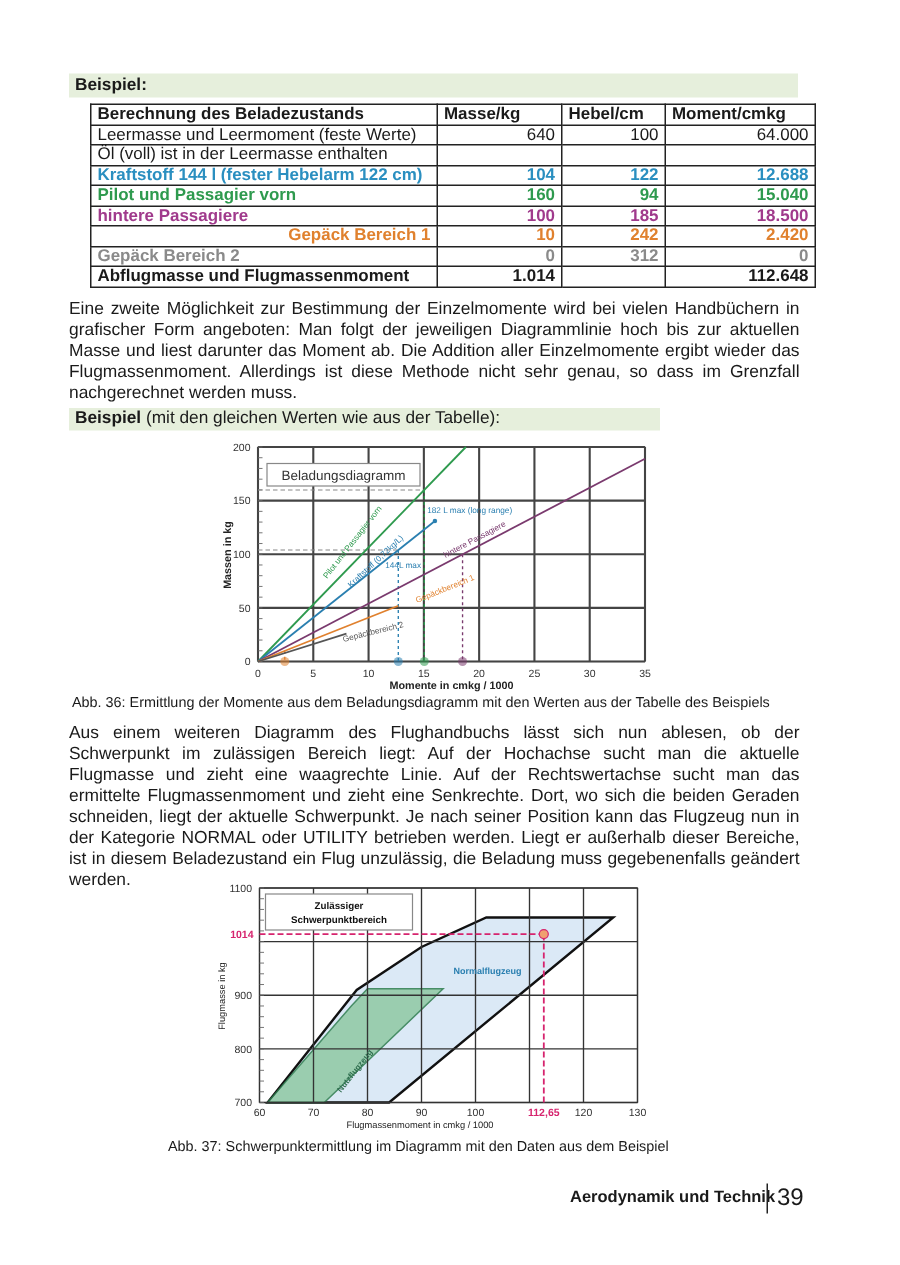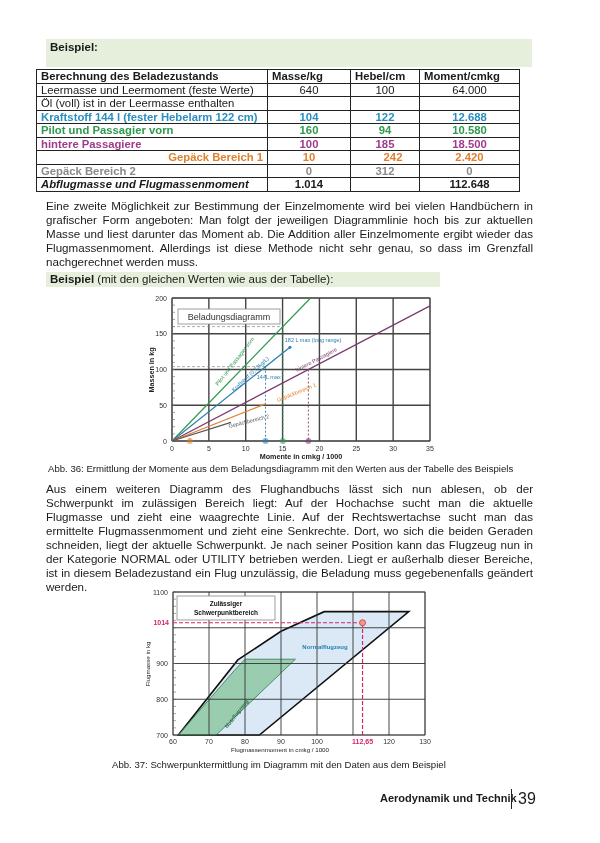--- a/index.html
+++ b/index.html
@@ -1,34 +1,34 @@
 <!DOCTYPE html>
 <html><head>
 <meta charset="utf-8">
 <style>
   html, body { margin: 0; padding: 0; background: #ffffff; }
   body { width: 600px; height: 843px; position: relative; overflow: hidden; font-family: "Liberation Sans", sans-serif; color: #1a1a1a; }
   .band { position: absolute; left: 46px; width: 444px; background: #e6efdc; font-size: 11.5px; font-weight: bold; padding-left: 4px; box-sizing: border-box; }
   .band .normal { font-weight: normal; }
-  table.calc { position: absolute; left: 36px; top: 69px; width: 484px; border-collapse: collapse; font-size: 11.3px; }
+  table.calc { position: absolute; left: 60px; top: 69px; width: 484px; border-collapse: collapse; font-size: 11.3px; }
   table.calc td, table.calc th { border: 1px solid #222; padding: 0 4px; height: 12.5px; line-height: 12.5px; white-space: nowrap; }
   table.calc th { text-align: left; font-weight: bold; }
-  table.calc th.num, table.calc td.num { text-align: center; }
+  table.calc th.num, table.calc td.num { text-align: right; }
   table.calc { border: 1.6px solid #222; }
   .para { position: absolute; left: 46px; width: 487px; font-size: 11.6px; line-height: 14px; text-align: justify; }
   .caption { position: absolute; font-size: 9.6px; color: #1a1a1a; white-space: nowrap; }
   svg text { font-family: "Liberation Sans", sans-serif; }
   .footer { position: absolute; top: 792px; left: 380px; font-size: 11px; font-weight: bold; white-space: nowrap; }
   .footer .sep { position: absolute; left: 131px; top: -3px; width: 1px; height: 20px; background: #222; }
   .footer .page { position: absolute; left: 138px; top: -2px; font-size: 16px; font-weight: normal; }
 </style>
 </head>
 <body>
 
-<div class="band" style="top:39px; height:28px; line-height:16px; width:486px;">
+<div class="band" style="top:49px; height:16px; line-height:16px; width:486px;">
   <span>Beispiel:</span>
 </div>
 
 <table class="calc">
   <thead>
     <tr>
       <th style="width:222px;">Berechnung des Beladezustands</th>
       <th style="width:74px;">Masse/kg</th>
       <th style="width:60px;">Hebel/cm</th>
       <th>Moment/cmkg</th>
@@ -50,42 +50,42 @@
       <tr>
         <td style="color: rgb(42, 143, 192); font-weight: bold;">Kraftstoff 144 l (fester Hebelarm 122 cm)</td>
         <td class="num" style="color: rgb(42, 143, 192); font-weight: bold;">104</td>
         <td class="num" style="color: rgb(42, 143, 192); font-weight: bold;">122</td>
         <td class="num" style="color: rgb(42, 143, 192); font-weight: bold;">12.688</td>
       </tr>
       <tr>
         <td style="color: rgb(46, 154, 78); font-weight: bold;">Pilot und Passagier vorn</td>
         <td class="num" style="color: rgb(46, 154, 78); font-weight: bold;">160</td>
         <td class="num" style="color: rgb(46, 154, 78); font-weight: bold;">94</td>
-        <td class="num" style="color: rgb(46, 154, 78); font-weight: bold;">10.580</td>
+        <td class="num" style="color: rgb(46, 154, 78); font-weight: bold;">15.040</td>
       </tr>
       <tr>
         <td style="color: rgb(160, 58, 140); font-weight: bold;">hintere Passagiere</td>
         <td class="num" style="color: rgb(160, 58, 140); font-weight: bold;">100</td>
         <td class="num" style="color: rgb(160, 58, 140); font-weight: bold;">185</td>
         <td class="num" style="color: rgb(160, 58, 140); font-weight: bold;">18.500</td>
       </tr>
       <tr>
         <td style="color: rgb(224, 129, 46); font-weight: bold; text-align: right;">Gepäck Bereich 1</td>
         <td class="num" style="color: rgb(224, 129, 46); font-weight: bold;">10</td>
         <td class="num" style="color: rgb(224, 129, 46); font-weight: bold; padding-left: 20px;">242</td>
         <td class="num" style="color: rgb(224, 129, 46); font-weight: bold;">2.420</td>
       </tr>
       <tr>
         <td style="color: rgb(138, 138, 138); font-weight: bold;">Gepäck Bereich 2</td>
         <td class="num" style="color: rgb(138, 138, 138); font-weight: bold;">0</td>
         <td class="num" style="color: rgb(138, 138, 138); font-weight: bold;">312</td>
         <td class="num" style="color: rgb(138, 138, 138); font-weight: bold;">0</td>
       </tr>
       <tr>
-        <td style="color: rgb(26, 26, 26); font-weight: bold; font-style: italic;">Abflugmasse und Flugmassenmoment</td>
+        <td style="color: rgb(26, 26, 26); font-weight: bold;">Abflugmasse und Flugmassenmoment</td>
         <td class="num" style="color: rgb(26, 26, 26); font-weight: bold;">1.014</td>
         <td class="num" style="color: rgb(26, 26, 26); font-weight: bold;"></td>
         <td class="num" style="color: rgb(26, 26, 26); font-weight: bold;">112.648</td>
       </tr>
     </tbody>
 </table>
 
 <div class="para" style="top:199px;">Eine zweite Möglichkeit zur Bestimmung der Einzelmomente wird bei vielen Handbüchern in grafischer Form angeboten: Man folgt der jeweiligen Diagrammlinie hoch bis zur aktuellen Masse und liest darunter das Moment ab. Die Addition aller Einzelmomente ergibt wieder das Flugmassenmoment. Allerdings ist diese Methode nicht sehr genau, so dass im Grenzfall nachgerechnet werden muss.</div>
 
 <div class="band" style="top:272px; height:15px; line-height:15px; width:394px;">

